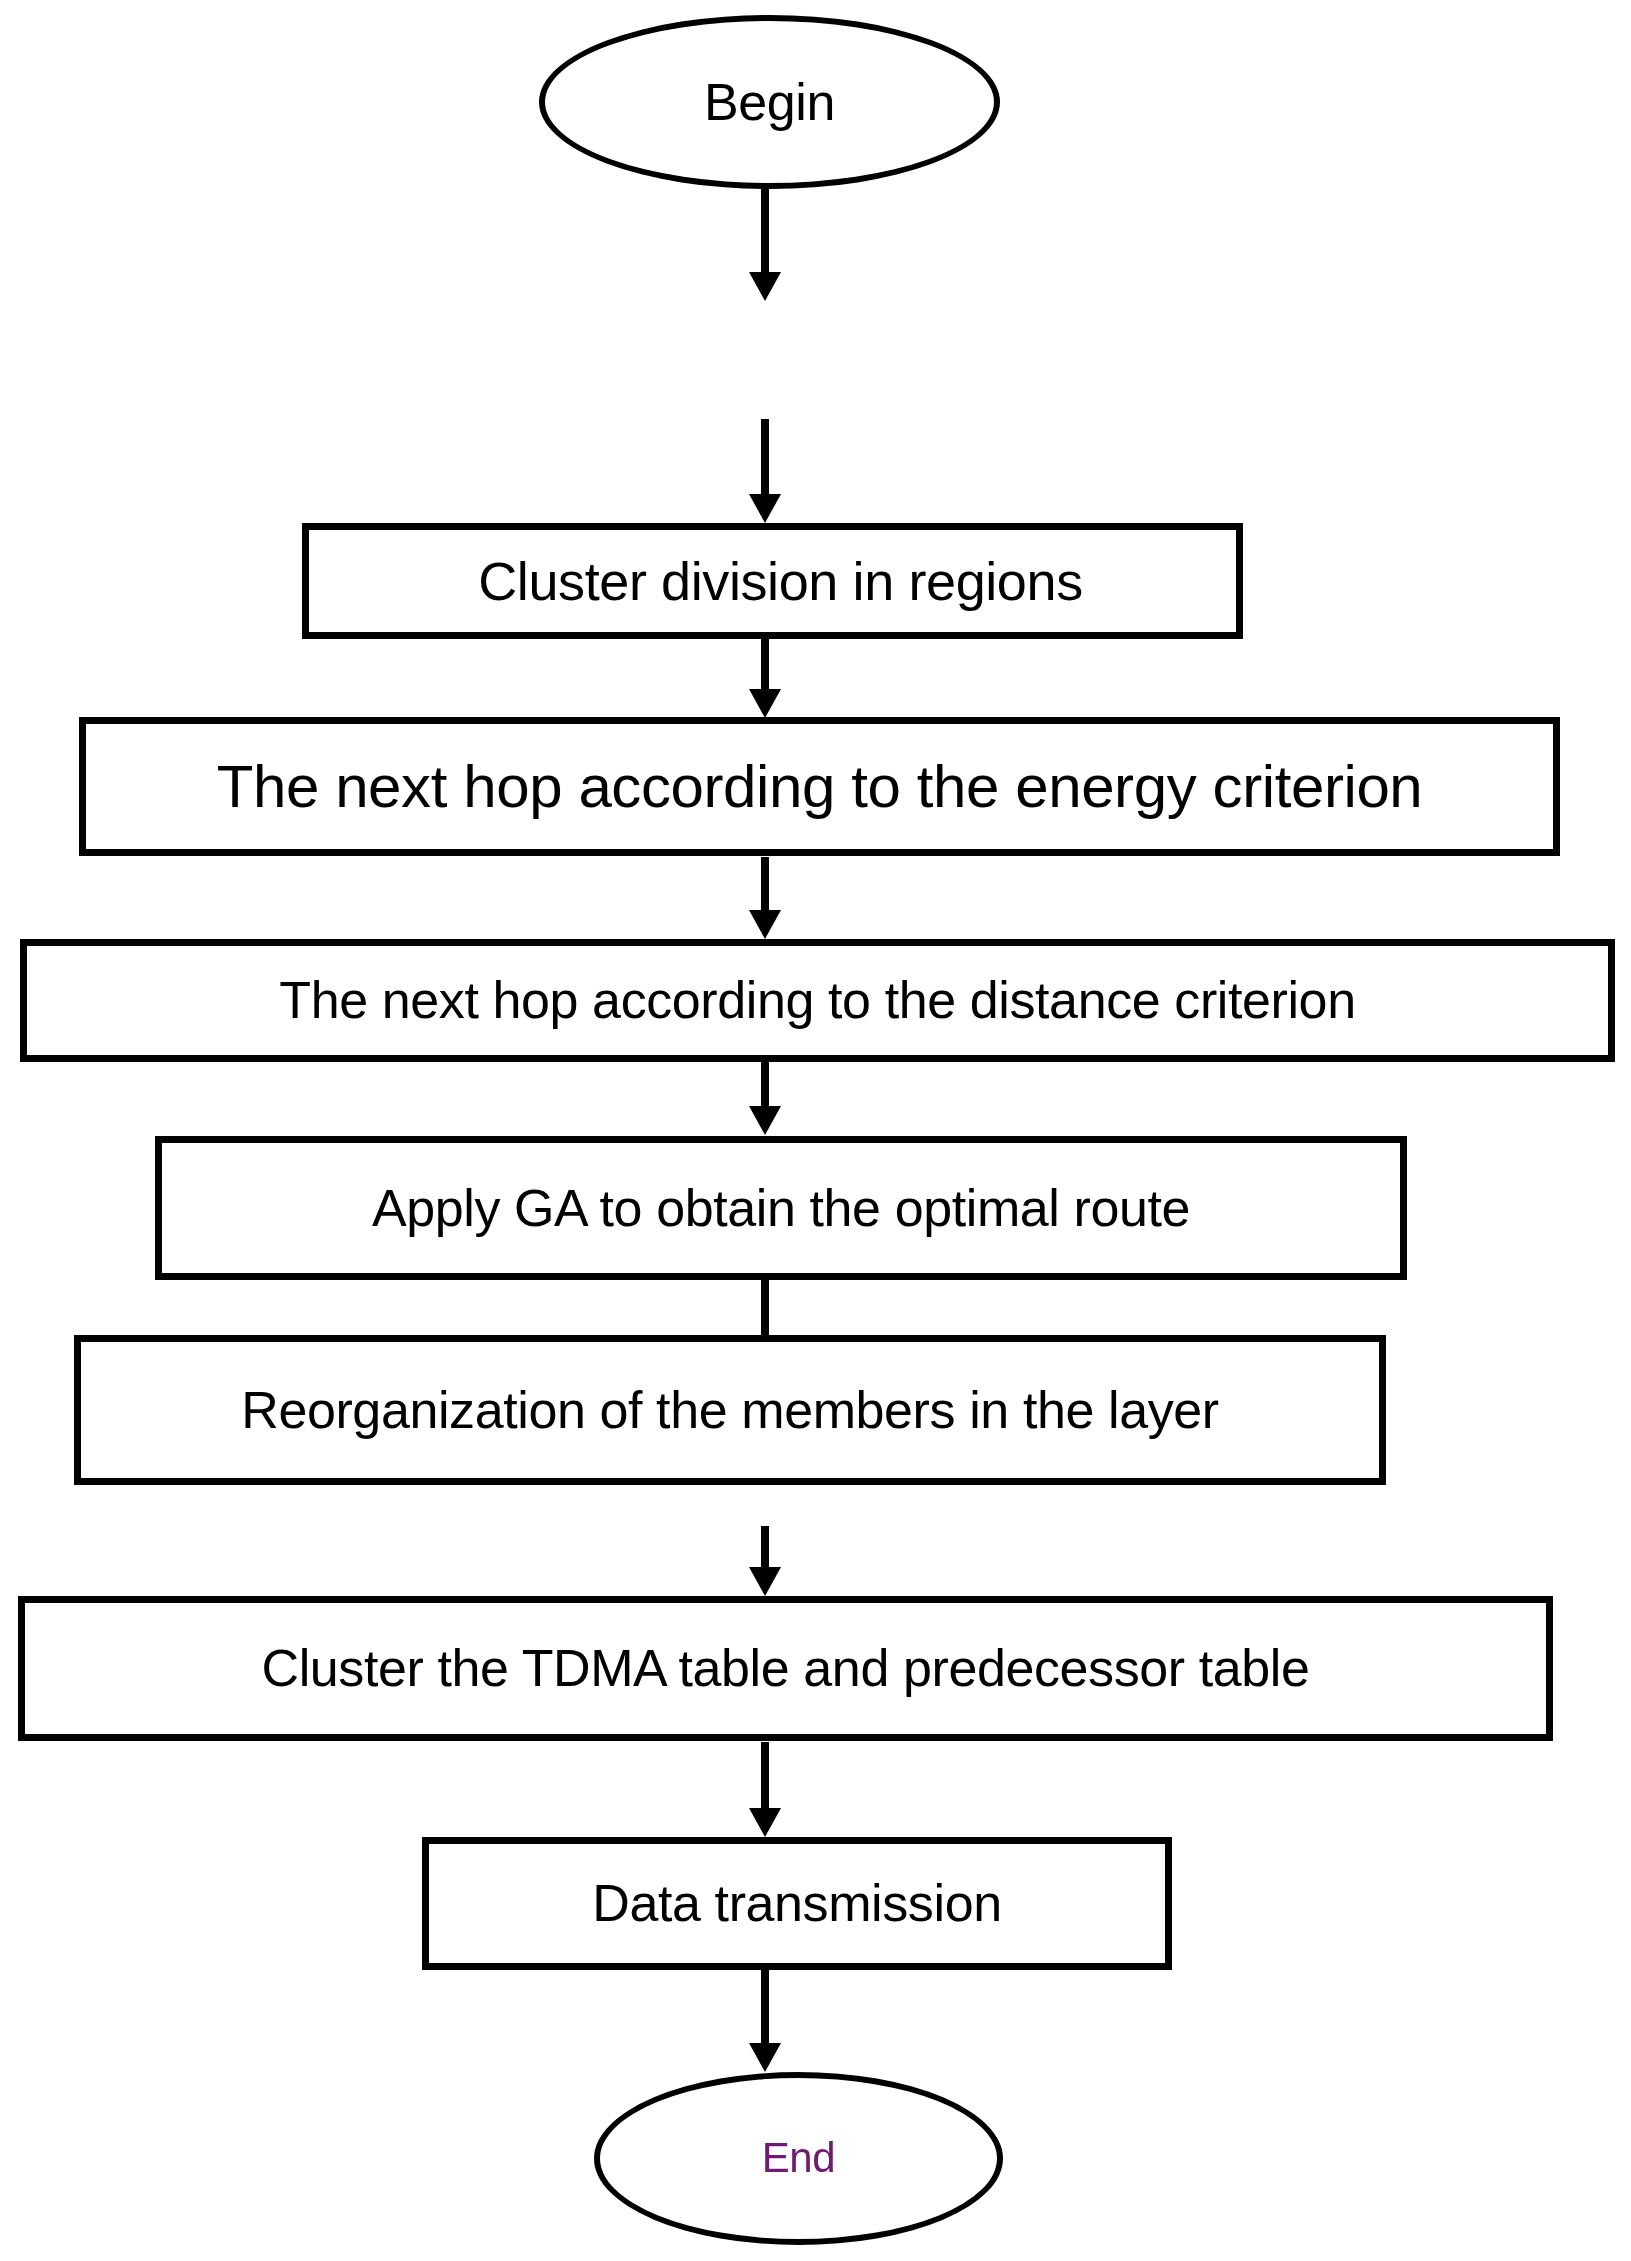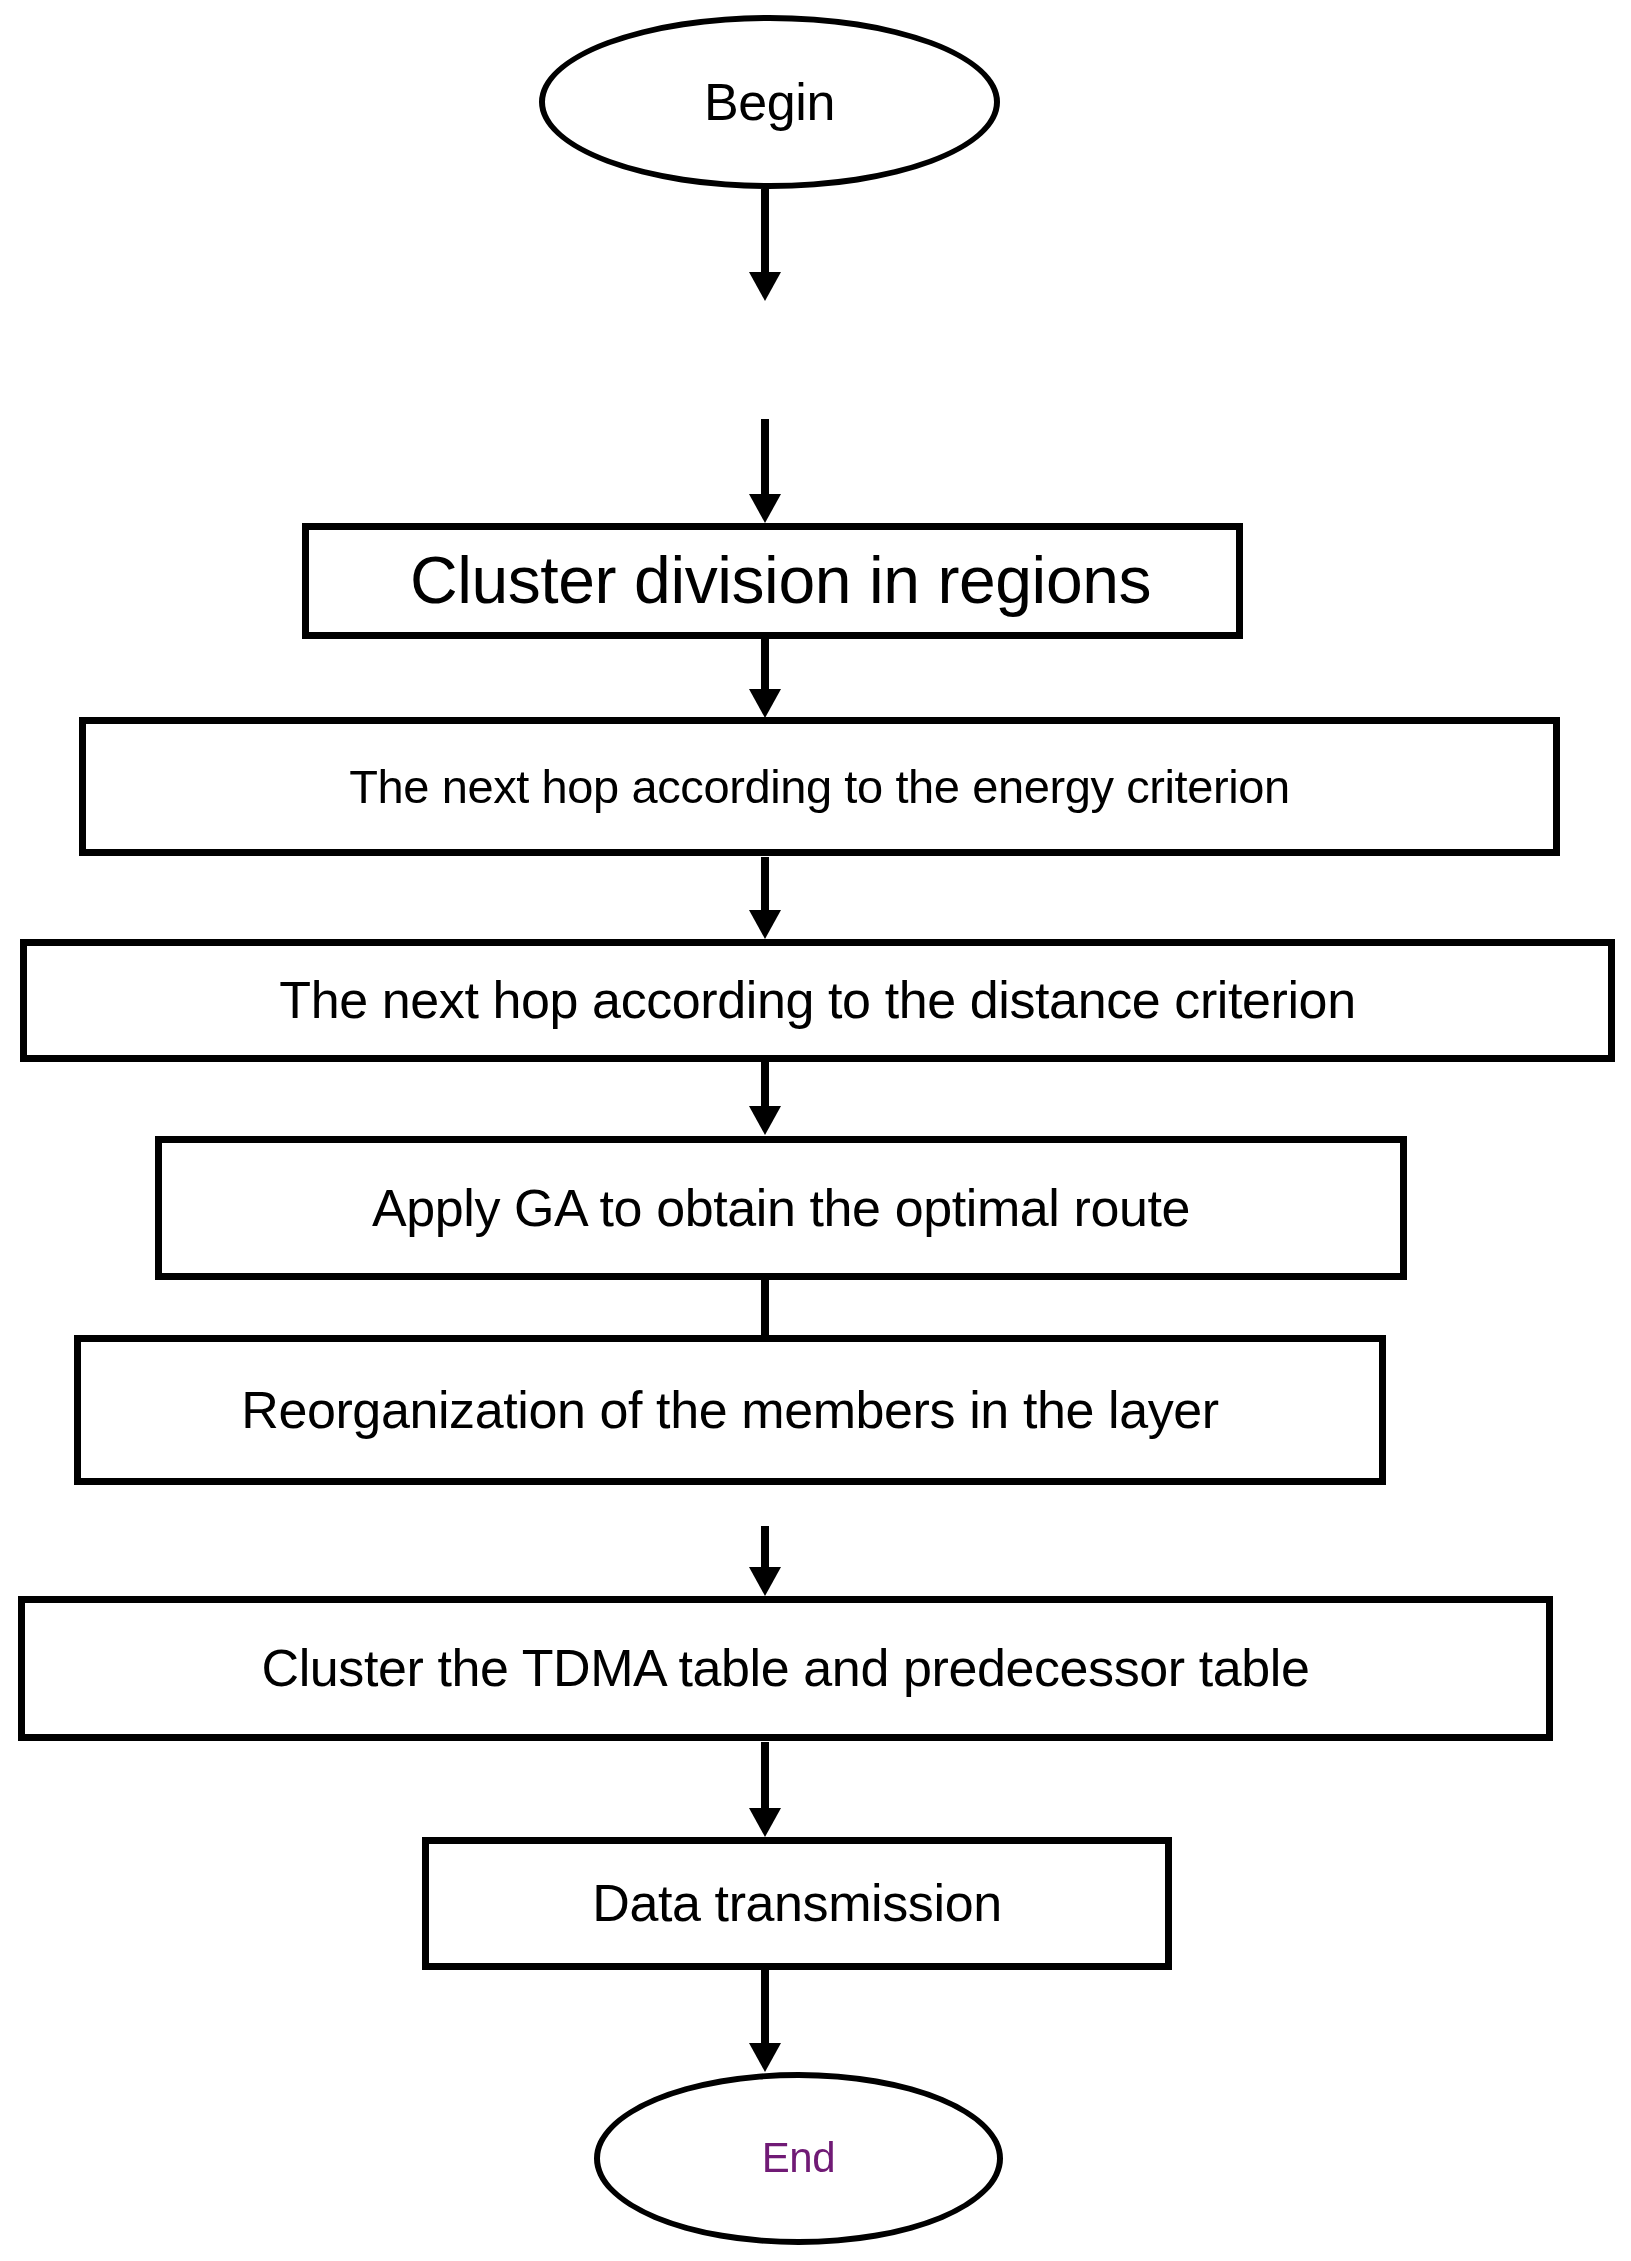--- a/index.html
+++ b/index.html
@@ -101,24 +101,24 @@
       <div class="head"></div>
     </div>
     <div class="connector" style="left: 749px; top: 1970px; width: 32px; height: 102px;">
       <div class="shaft" style="width: 7.6px; left: 12.3px; height: 77px;"></div>
       <div class="head"></div>
     </div>
     <div class="node terminator" style="left: 539px; top: 15px; width: 461px; height: 174px; border-color: rgb(0, 0, 0);">
       <span class="node-label" style="font-size: 52px; color: rgb(0, 0, 0);">Begin</span>
     </div>
     <div class="node process" style="left: 302px; top: 523px; width: 941px; height: 116px; border-color: rgb(0, 0, 0);">
-      <span class="node-label" style="font-size: 66px; color: rgb(0, 0, 0); margin-left: 16px;">Cluster division in regions</span>
+      <span class="node-label" style="font-size: 54px; color: rgb(0, 0, 0); margin-left: 16px;">Cluster division in regions</span>
     </div>
     <div class="node process" style="left: 79px; top: 717px; width: 1481px; height: 139px; border-color: rgb(0, 0, 0);">
-      <span class="node-label" style="font-size: 47px; color: rgb(0, 0, 0);">The next hop according to the energy criterion</span>
+      <span class="node-label" style="font-size: 60px; color: rgb(0, 0, 0);">The next hop according to the energy criterion</span>
     </div>
     <div class="node process" style="left: 155px; top: 1136px; width: 1252px; height: 144px; border-color: rgb(0, 0, 0);">
       <span class="node-label" style="font-size: 52px; color: rgb(0, 0, 0);">Apply GA to obtain the optimal route</span>
     </div>
     <div class="node process" style="left: 20px; top: 939px; width: 1595px; height: 123px; border-color: rgb(0, 0, 0);">
       <span class="node-label" style="font-size: 52px; color: rgb(0, 0, 0);">The next hop according to the distance criterion</span>
     </div>
     <div class="node process" style="left: 74px; top: 1335px; width: 1312px; height: 150px; border-color: rgb(0, 0, 0);">
       <span class="node-label" style="font-size: 52px; color: rgb(0, 0, 0);">Reorganization of the members in the layer</span>
     </div>

